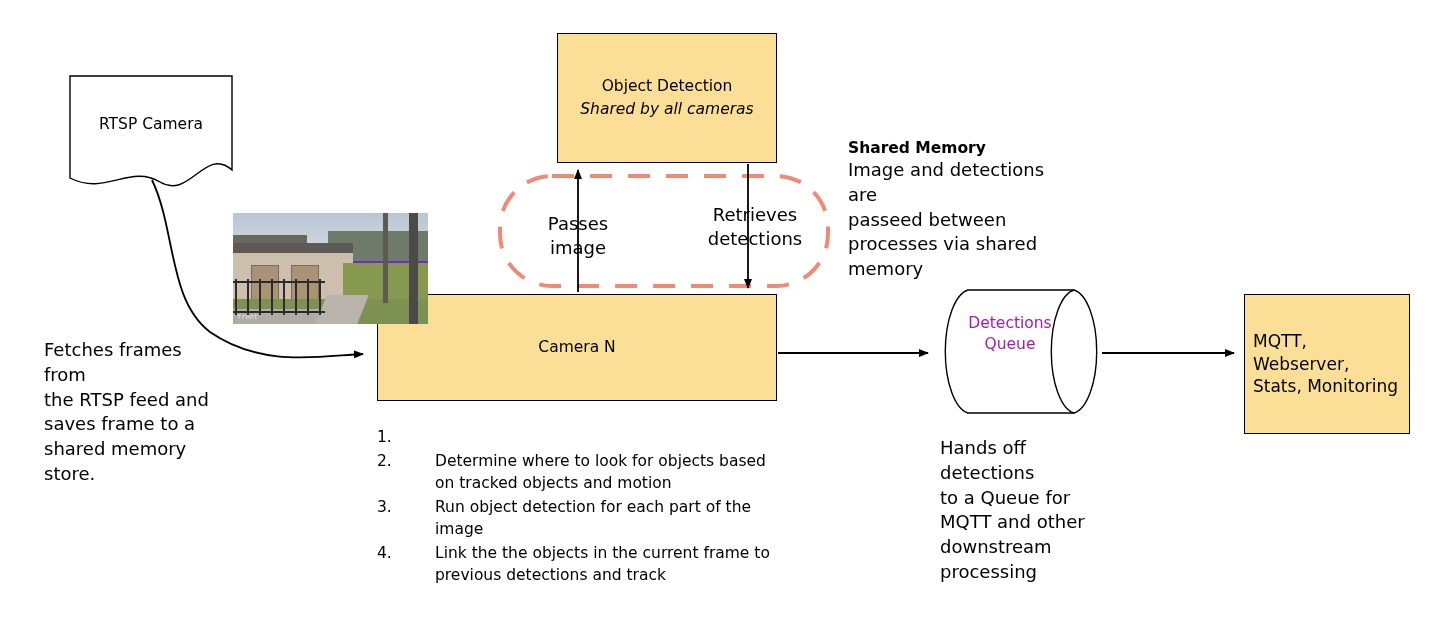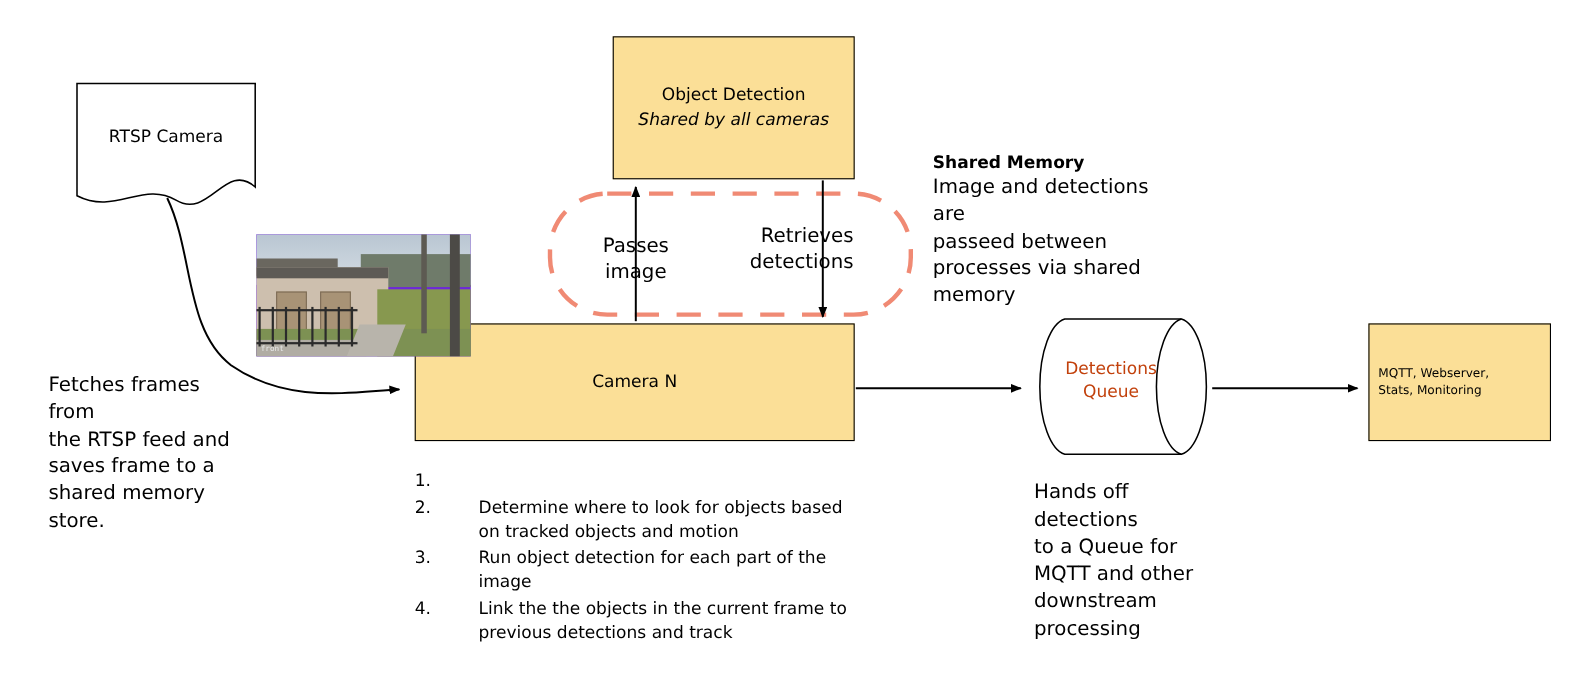--- a/index.html
+++ b/index.html
@@ -59,22 +59,22 @@
     top: 294px;
     width: 400px;
     height: 107px;
   }
 
   
   #mqtt-box {
     left: 1244px;
     top: 294px;
     width: 166px;
-    height: 107px;
-    font-size: 11px;
+    height: 140px;
+    font-size: 17px;
     padding: 0 8px;
   }
   #mqtt-box .l { display:block; text-align: left; width: 100%; }
 
   
   #rtsp-camera {
     position: absolute;
     left: 70px;
     top: 75px;
     width: 162px;
@@ -94,26 +94,26 @@
   #detections-queue {
     position: absolute;
     left: 940px;
     top: 289px;
     width: 162px;
     height: 124px;
   }
   #detections-queue .label {
     position: absolute;
     left: 0;
-    top: 36px;
+    top: 24px;
     width: 140px;
     text-align: center;
     font-size: 15.5px;
     line-height: 1.35;
-    color: #c2410c;
+    color: #a21caf;
   }
 
   
   #camera-thumb {
     position: absolute;
     left: 233px;
     top: 213px;
     width: 195px;
     height: 111px;
     overflow: hidden;
@@ -198,21 +198,21 @@
   #hands-off-text { left: 940px; top: 436px; width: 180px; }
 
   .edge-label {
     position: absolute;
     font-size: 18px;
     color: #000;
     line-height: 1.35;
     text-align: center;
   }
   #passes-image { left: 533px; top: 212px; width: 90px; }
-  #retrieves-detections { left: 666px; top: 203px; width: 110px; text-align: right; }
+  #retrieves-detections { left: 700px; top: 203px; width: 110px; }
 
   
   #steps {
     position: absolute;
     left: 377px;
     top: 426px;
     width: 400px;
     font-size: 15.5px;
     color: #000;
   }

